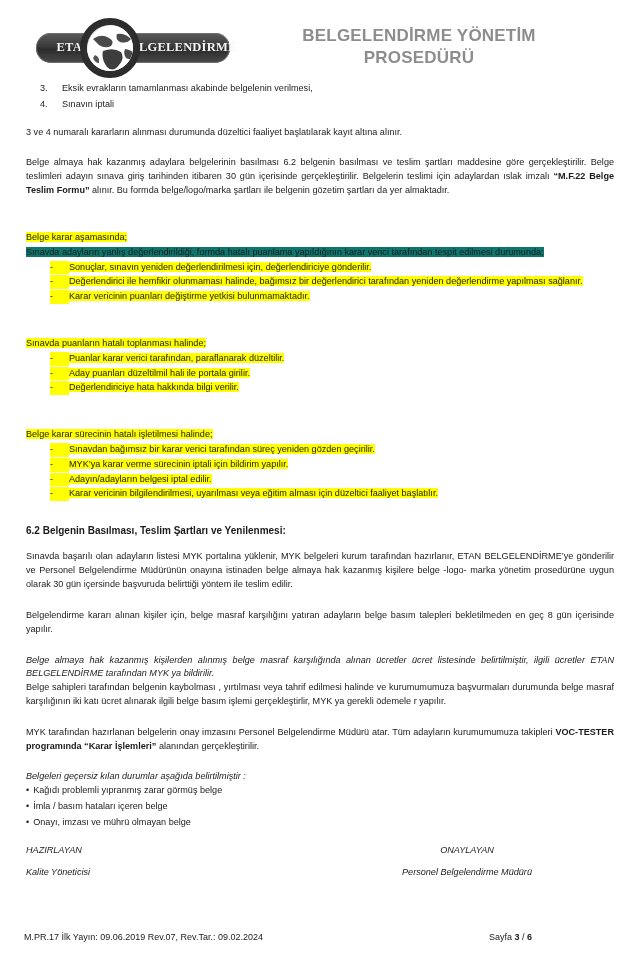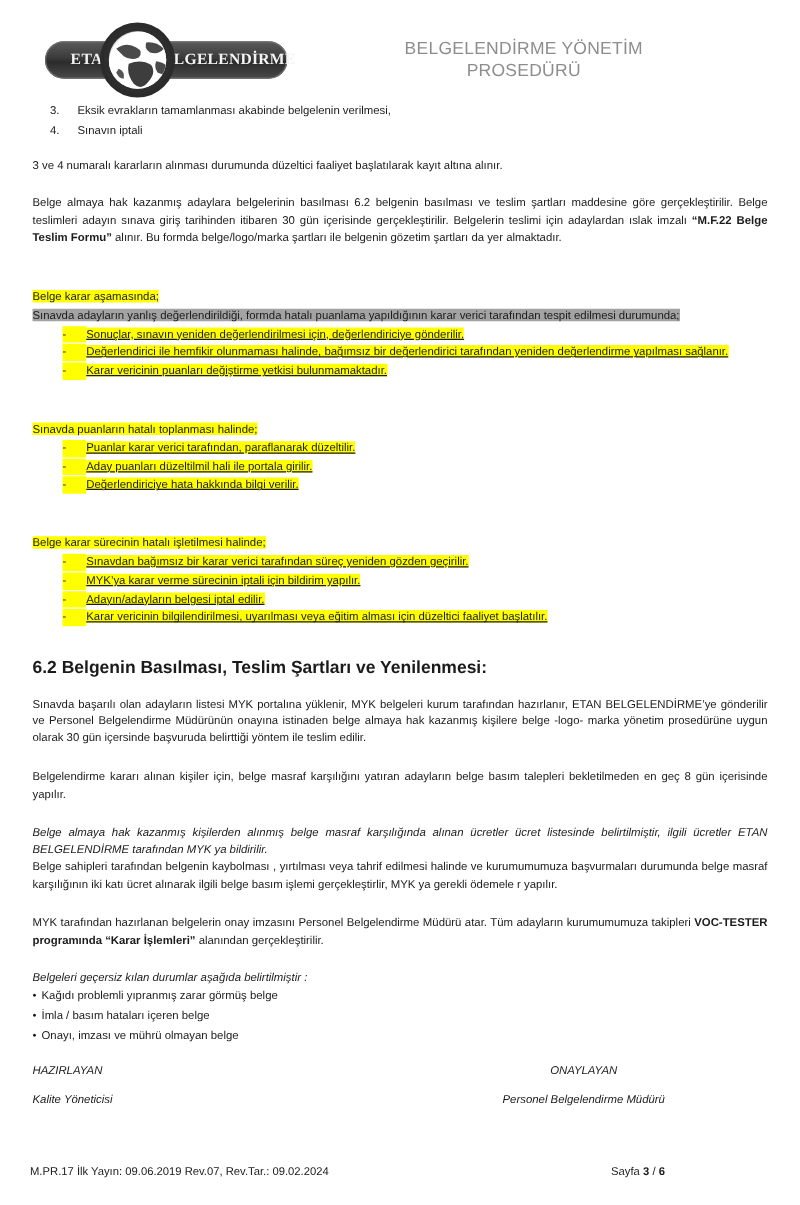--- a/index.html
+++ b/index.html
@@ -90,22 +90,22 @@
   }
   .logo-globe .inner svg { display: block; }
 
   .title-block {
     flex: 1 1 auto;
     text-align: center;
     padding-right: 20px;
   }
   .doc-title {
     color: #8d8d8d;
-    font-size: 14px;
-    font-weight: 400;
+    font-size: 17px;
+    font-weight: 700;
     line-height: 1.32;
     letter-spacing: 0.2px;
   }
   .doc-title .l2 { display: block; }
 
   
   .content {
     padding: 0 2px;
     font-size: 9.1px;
     line-height: 1.52;
@@ -145,21 +145,21 @@
   .hl-line span.mark {
     background: #ffff00;
     box-decoration-break: clone;
     -webkit-box-decoration-break: clone;
   }
   .hl-para {
     margin: 0;
     text-align: justify;
   }
   .hl-para span.mark {
-    background: #a3a3a3;
+    background: #0f766e;
     box-decoration-break: clone;
     margin-top: 40px;
     -webkit-box-decoration-break: clone;
   }
   ul.dashlist {
     margin: 1px 0 0 0;
     padding: 0;
     list-style: none;
   }
   ul.dashlist li {
@@ -171,29 +171,28 @@
     width: 19px;
     flex: 0 0 19px;
     background: #ffff00;
   }
   ul.dashlist li .dtxt {
     flex: 1 1 auto;
   }
   ul.dashlist li .dtxt span.mark {
     background: #ffff00;
     box-decoration-break: clone;
-    text-decoration: underline;
     -webkit-box-decoration-break: clone;
   }
   ul.dashlist li.justified .dtxt { text-align: justify; }
 
   
   .sec-head {
     font-weight: bold;
-    font-size: 14px;
+    font-size: 10px;
     margin: 0 0 12px 0;
   }
 
   
   ul.bullets {
     margin: 0;
     padding: 0;
     list-style: none;
   }
   ul.bullets li {

